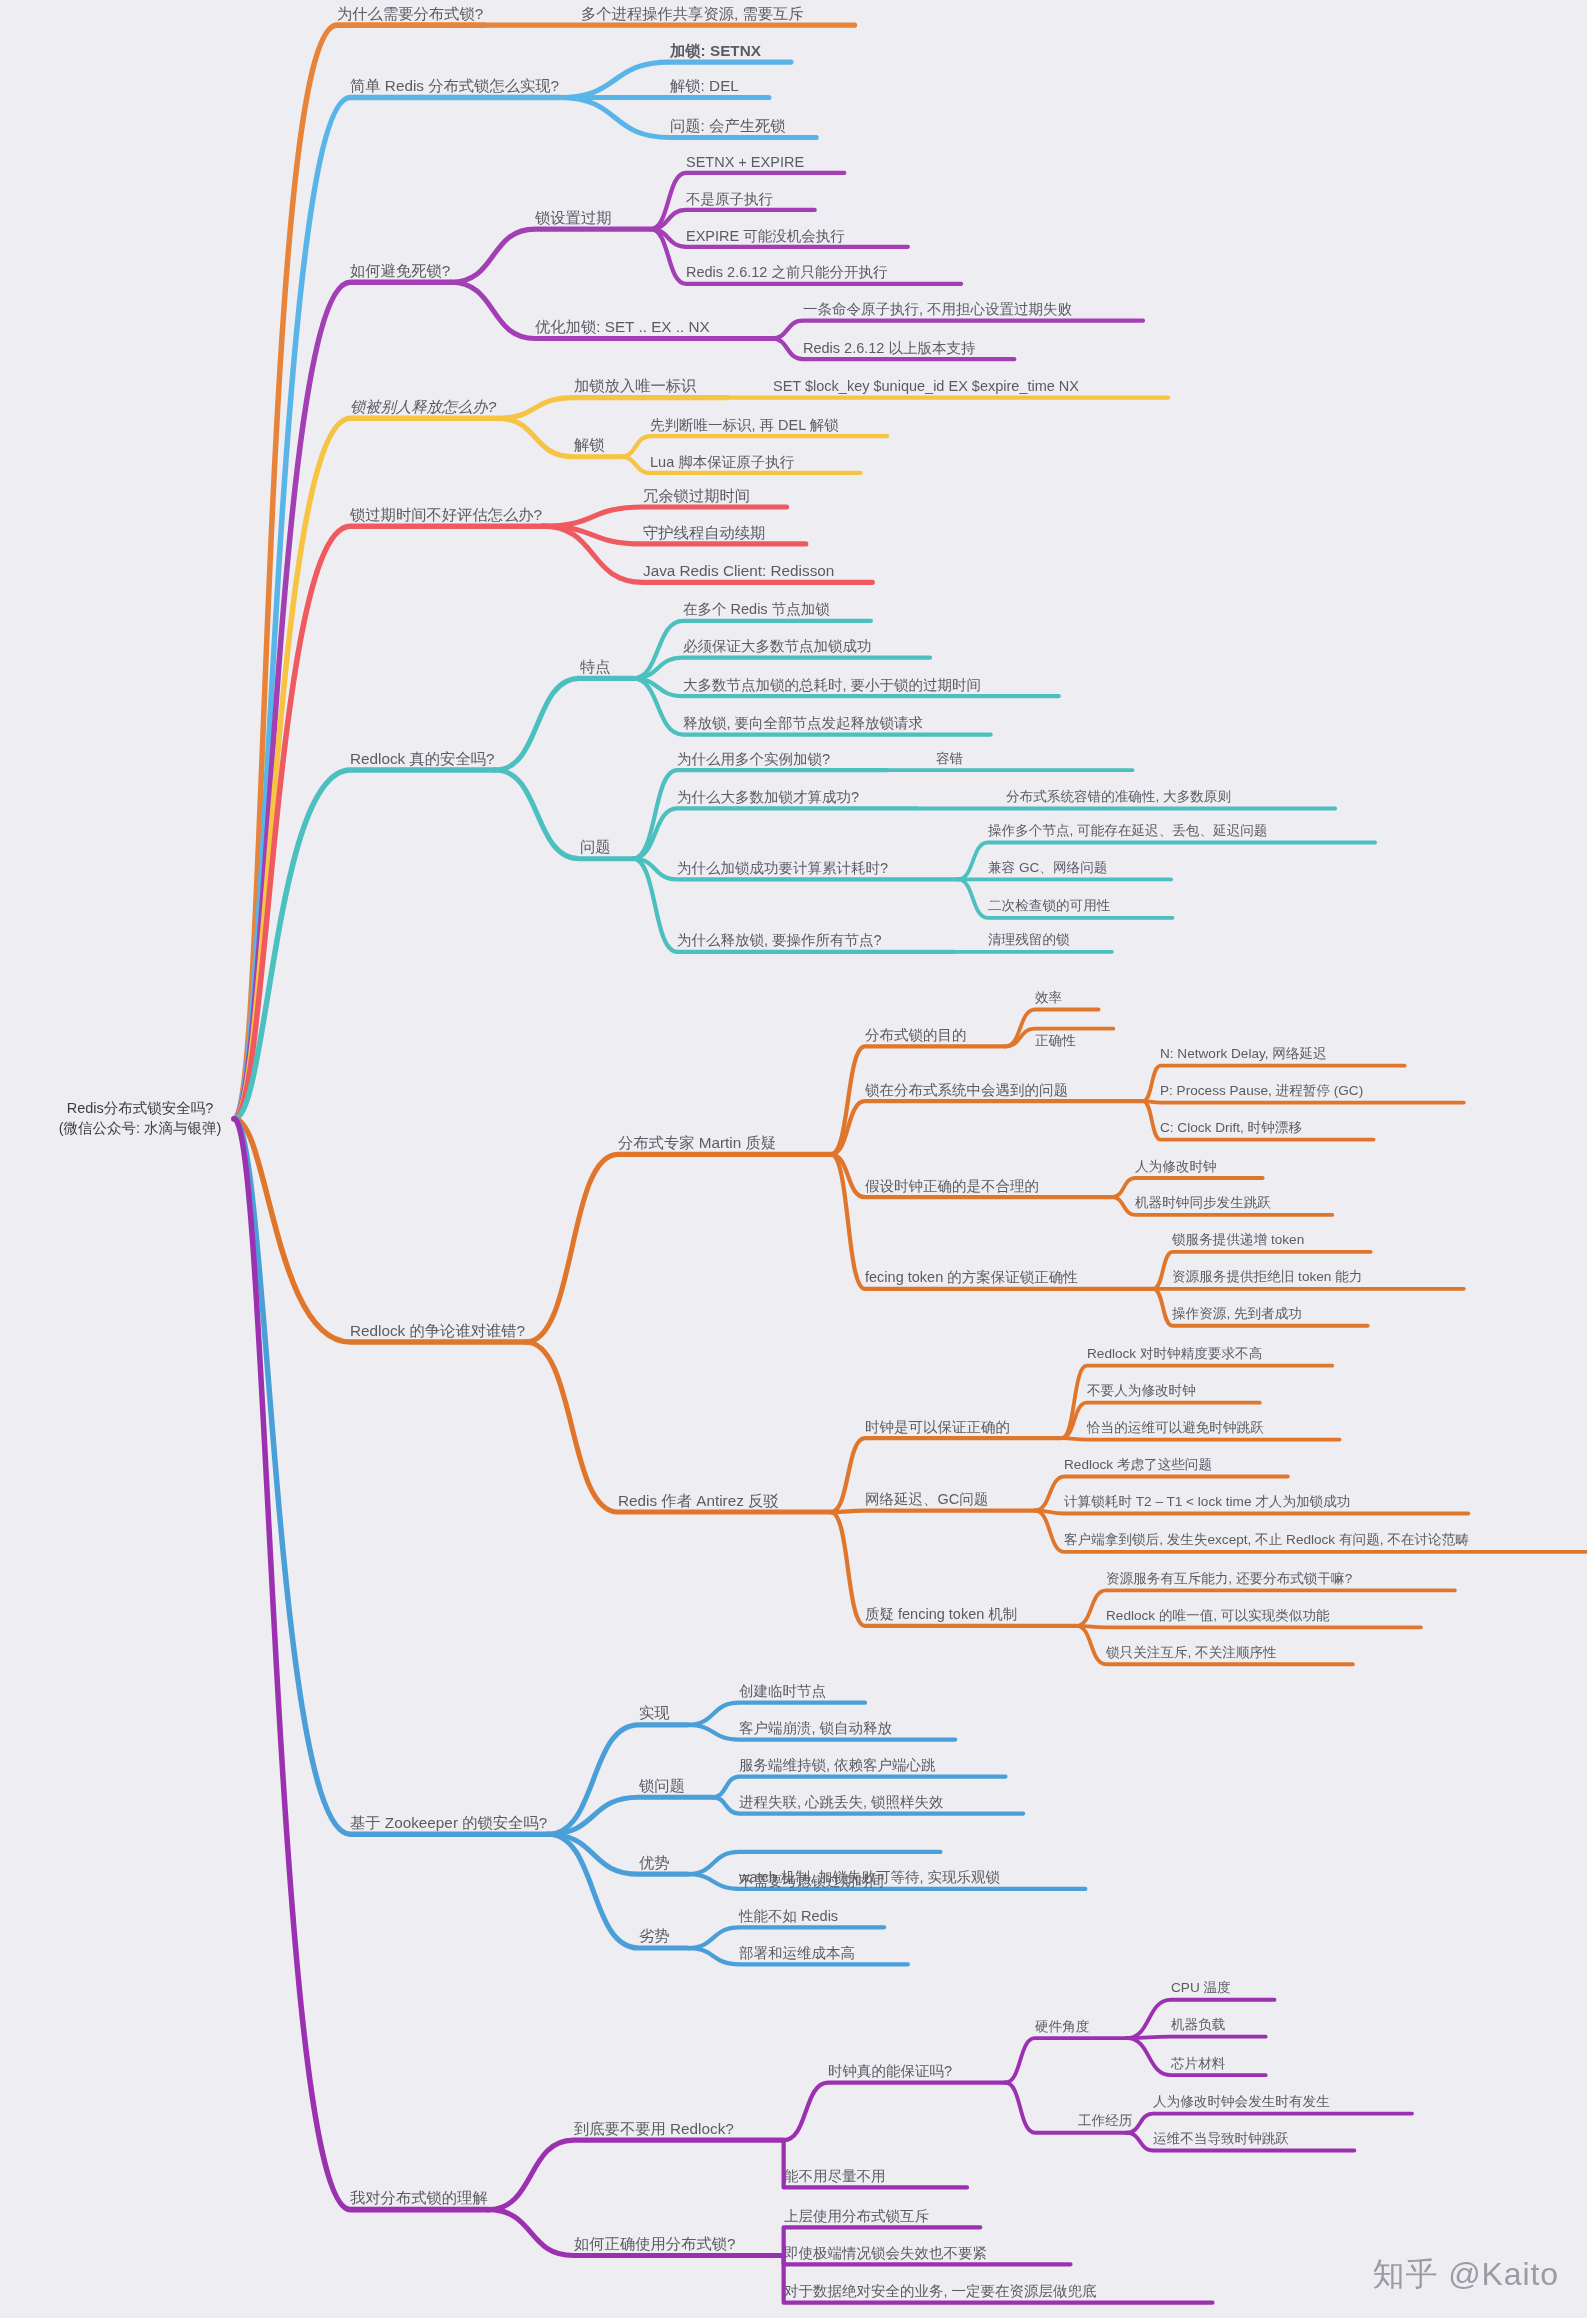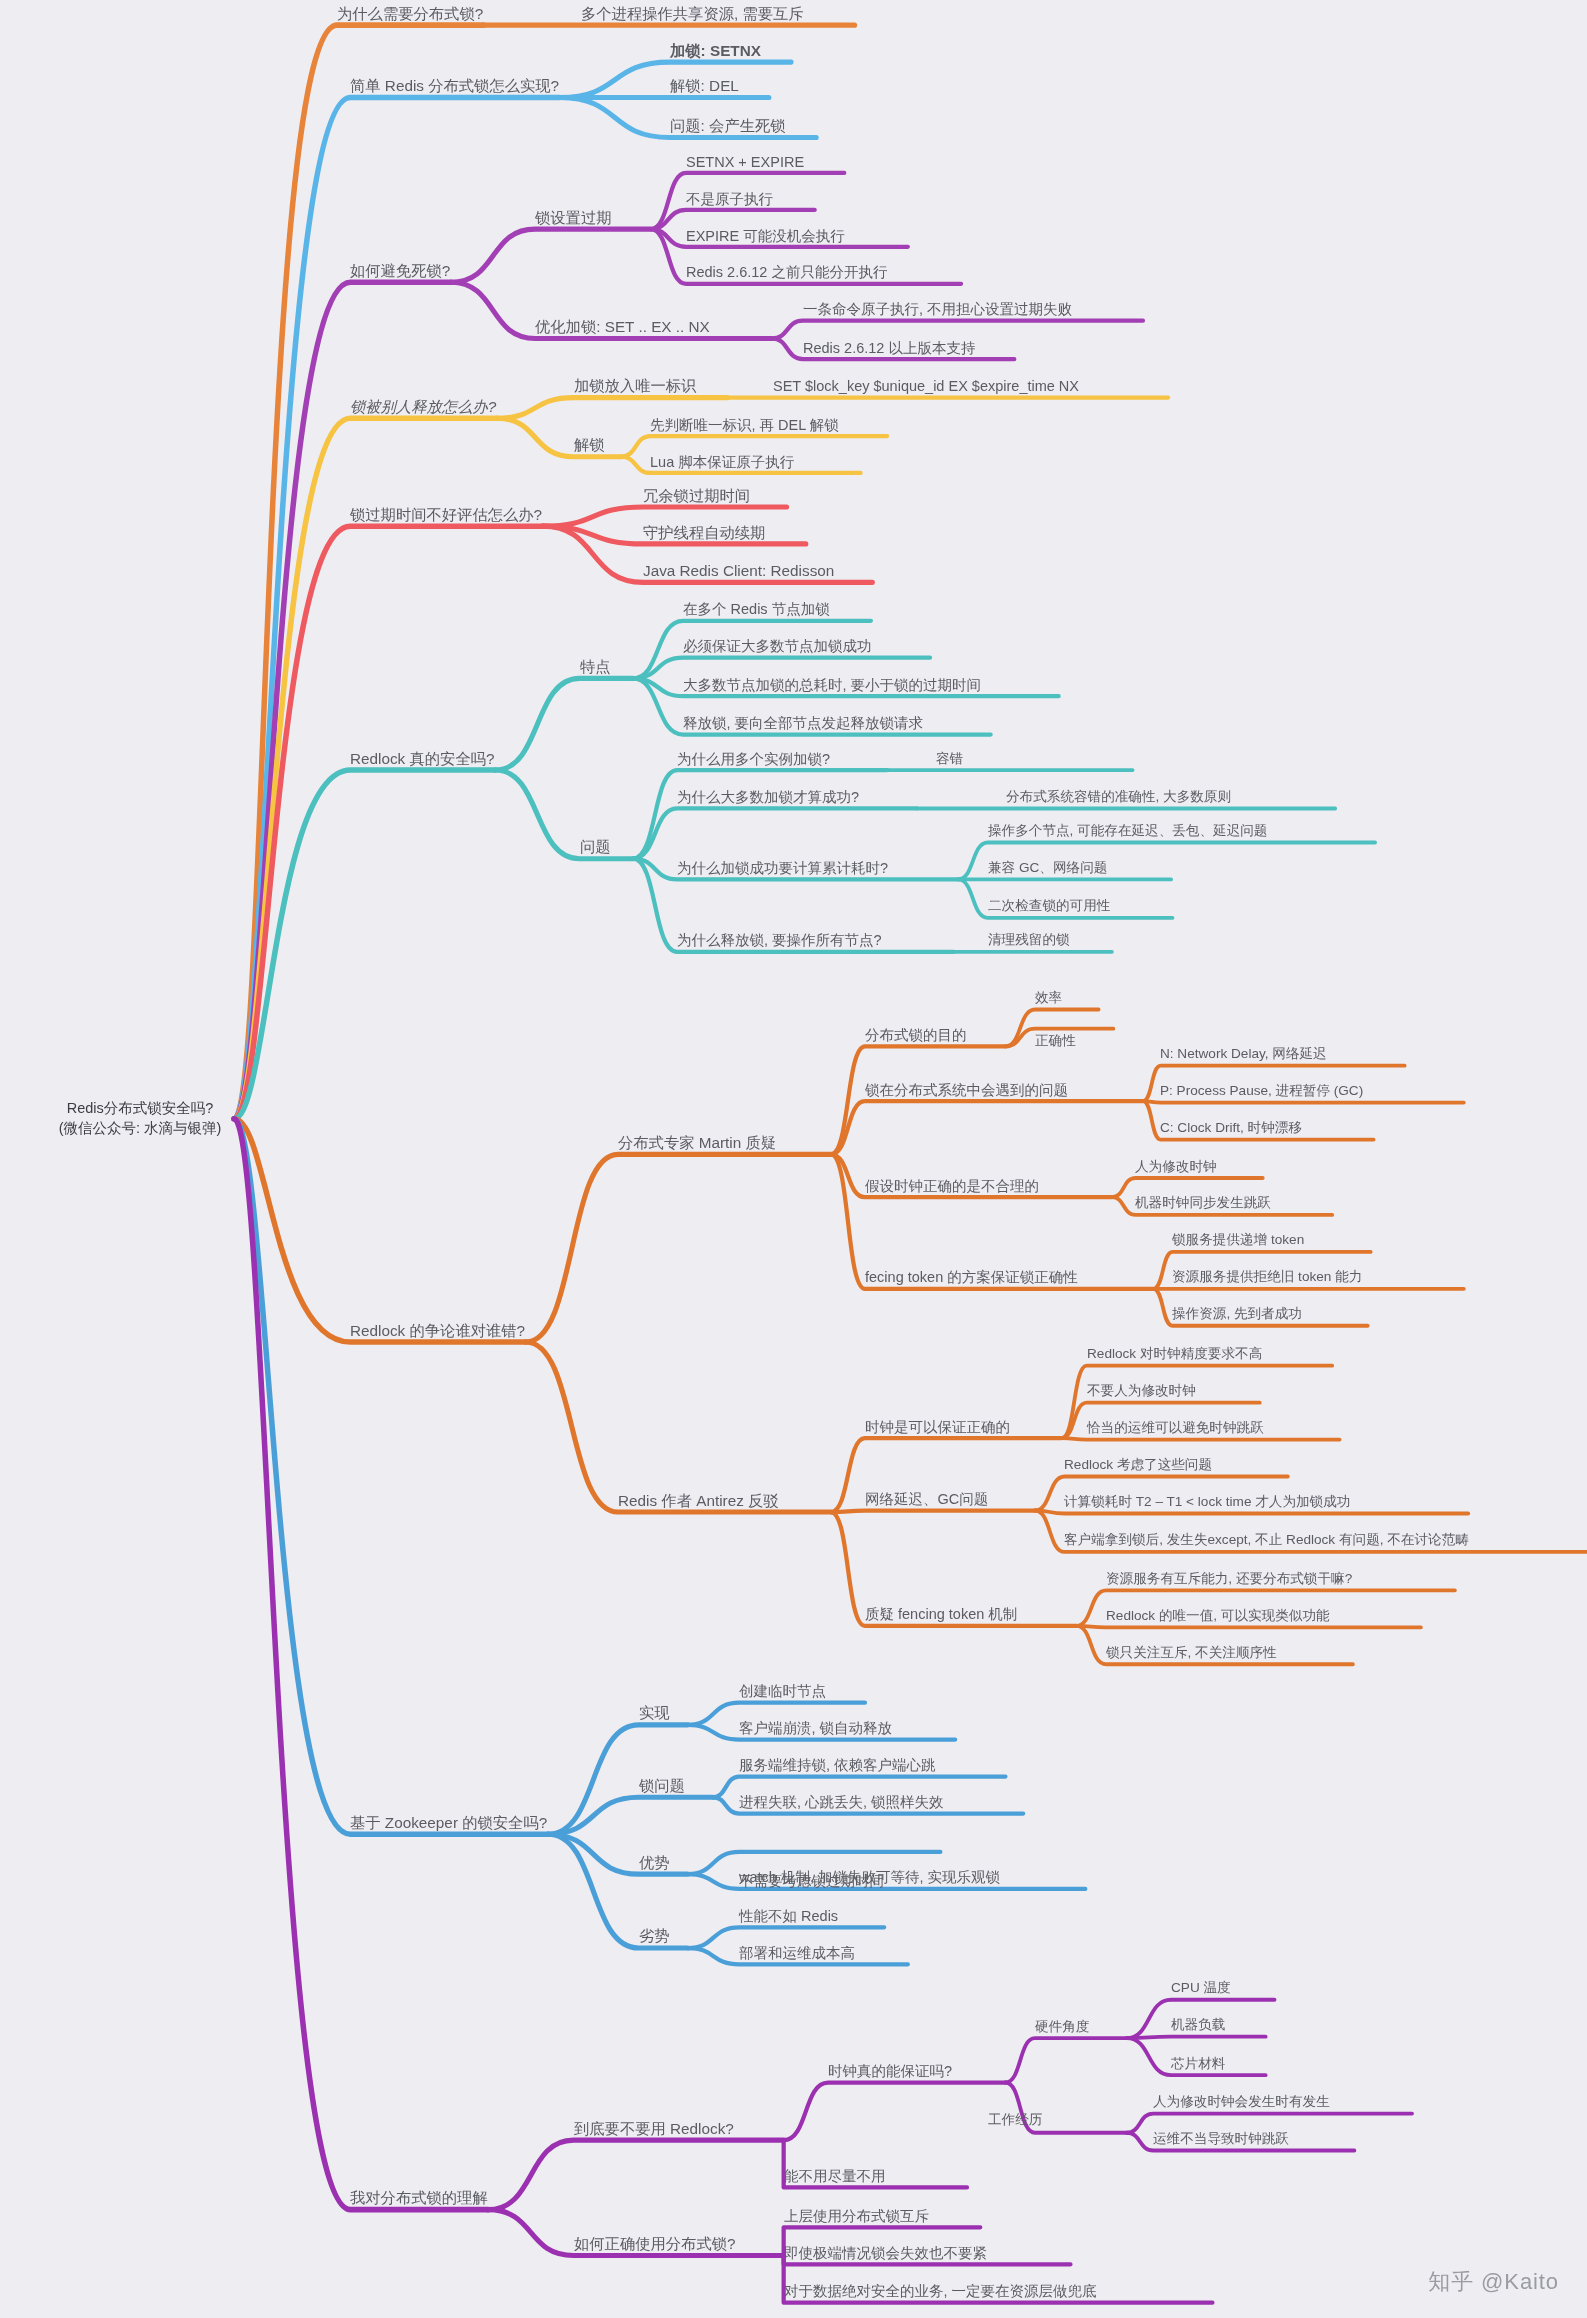--- a/index.html
+++ b/index.html
@@ -26,21 +26,21 @@
     line-height:1.35;
     font-size:14.5px;
     text-align:center;
     transform:translate(-50%,-50%);
   }
   .s18{font-size:15.3px;}
   .s17{font-size:14.5px;}
   .s16{font-size:13.6px;}
   .watermark{
     position:absolute;right:29px;bottom:22px;
-    font-size:22px;color:#9b9ba3;letter-spacing:0.9px;
+    font-size:32px;color:#9b9ba3;letter-spacing:0.9px;
     font-family:"Liberation Sans","DejaVu Sans",sans-serif;
   }
 </style>
 </head>
 <body>
 
 <div id="map">
   <svg id="edges" viewBox="0 0 1866 2725">
       <path d="M 275.0558659217877 1314.7386870618227 C 315.0558659217877 1314.7386870618227, 306.13407821229055 29.525175270873167, 396.13407821229055 29.525175270873167 L 568.1497032122905 29.525175270873167" stroke="#e8833a" stroke-width="6.5" fill="none" stroke-linecap="round" stroke-linejoin="round"></path>
       <path d="M 568.1497032122905 29.525175270873167 C 631.2128971717877 29.525175270873167, 619.7468619064247 29.525175270873167, 682.8100558659219 29.525175270873167 L 1004.2346368715084 29.525175270873167" stroke="#e8833a" stroke-width="6" fill="none" stroke-linecap="round" stroke-linejoin="round"></path>
@@ -227,21 +227,21 @@
       <div class="node s18" style="left: 639px; top: 1943px;">劣势</div>
       <div class="node s17" style="left: 739px; top: 1923px;">性能不如 Redis</div>
       <div class="node s17" style="left: 739px; top: 1960px;">部署和运维成本高</div>
       <div class="node s18" style="left: 350px; top: 2205px;">我对分布式锁的理解</div>
       <div class="node s18" style="left: 574px; top: 2136px;">到底要不要用 Redlock?</div>
       <div class="node s17" style="left: 828px; top: 2078px;">时钟真的能保证吗?</div>
       <div class="node s16" style="left: 1035px; top: 2034px;">硬件角度</div>
       <div class="node s16" style="left: 1171px; top: 1995px;">CPU 温度</div>
       <div class="node s16" style="left: 1171px; top: 2032px;">机器负载</div>
       <div class="node s16" style="left: 1171px; top: 2071px;">芯片材料</div>
-      <div class="node s16" style="left: 988px; top: 2128px; font-family: Liberation Mono, monospace;">工作经历</div>
+      <div class="node s16" style="left: 1078px; top: 2128px;">工作经历</div>
       <div class="node s16" style="left: 1153px; top: 2109px;">人为修改时钟会发生时有发生</div>
       <div class="node s16" style="left: 1153px; top: 2146px;">运维不当导致时钟跳跃</div>
       <div class="node s17" style="left: 784px; top: 2183px;">能不用尽量不用</div>
       <div class="node s18" style="left: 574px; top: 2251px;">如何正确使用分布式锁?</div>
       <div class="node s17" style="left: 784px; top: 2223px;">上层使用分布式锁互斥</div>
       <div class="node s17" style="left: 784px; top: 2260px;">即使极端情况锁会失效也不要紧</div>
       <div class="node s17" style="left: 784px; top: 2298px;">对于数据绝对安全的业务, 一定要在资源层做兜底</div>
     </div>
   <div class="n-root" id="root-node" style="left: 140px; top: 1119px;">Redis分布式锁安全吗?
 (微信公众号: 水滴与银弹)</div>

